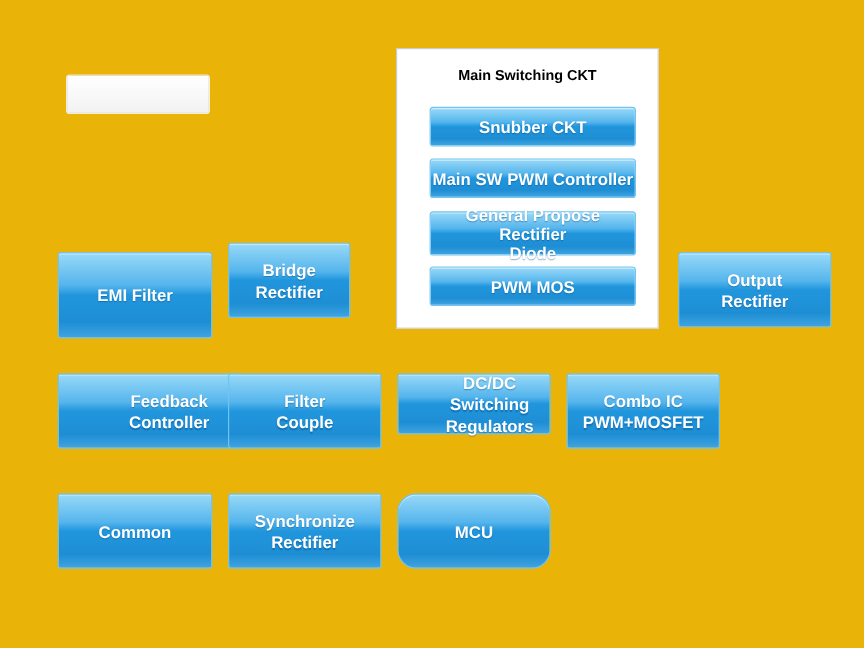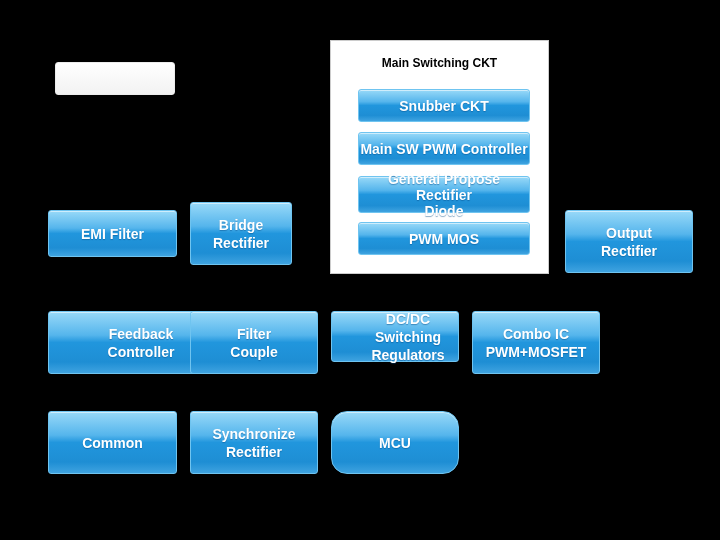--- a/index.html
+++ b/index.html
@@ -1,20 +1,20 @@
 <!DOCTYPE html>
 <html><head>
 <meta charset="utf-8">
 <style>
   html, body { margin: 0; padding: 0; background: #ffffff; }
   #canvas {
     position: relative;
     width: 720px;
     height: 540px;
-    background: #000000;
+    background: #eab308;
     font-family: "Liberation Sans", sans-serif;
     overflow: hidden;
   }
   .group {
     position: absolute;
     left: 330px; top: 40px;
     width: 219px; height: 234px;
     background: #ffffff;
     border: 1px solid #cccccc;
     box-sizing: border-box;
@@ -78,21 +78,21 @@
     <div class="btn small" style="left:27px; top:135px; width:172px; height:37px;">
       <span>General Propose Rectifier</span>
       <span>Diode</span>
     </div>
 
     <div class="btn small" style="left:27px; top:181px; width:172px; height:33px;">
       <span>PWM MOS</span>
     </div>
   </div>
 
-  <div class="btn" style="left:48px; top:210px; width:129px; height:47px;">
+  <div class="btn" style="left:48px; top:210px; width:129px; height:72px;">
     <span>EMI Filter</span>
   </div>
 
   <div class="btn" style="left:190px; top:202px; width:102px; height:63px;">
     <span>Bridge</span>
     <span>Rectifier</span>
   </div>
 
   <div class="btn" style="left:565px; top:210px; width:128px; height:63px;">
     <span>Output</span>

